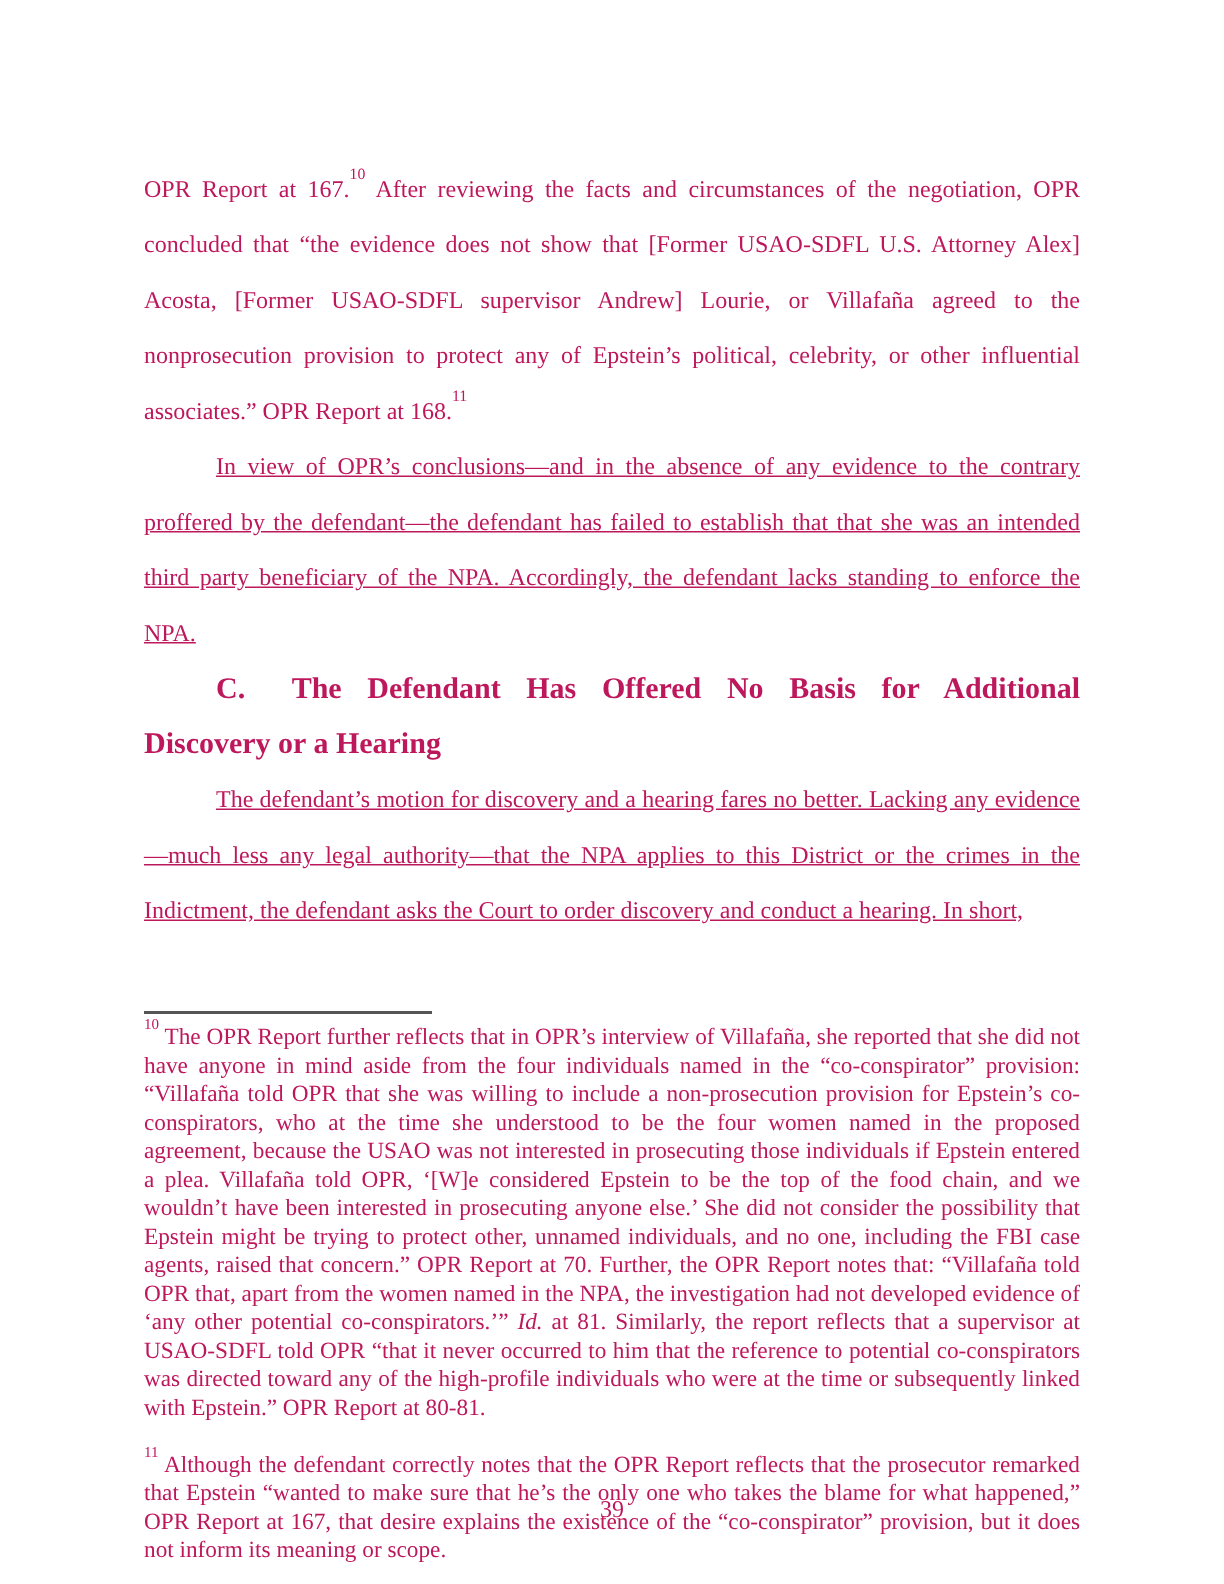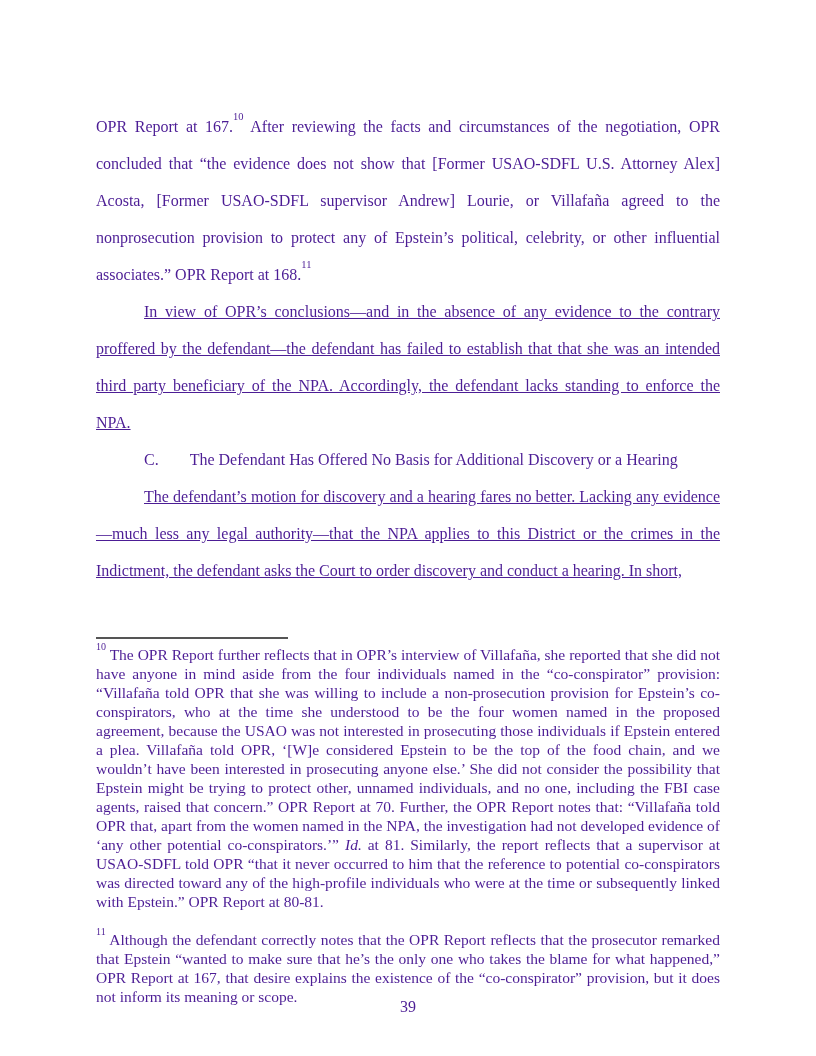--- a/index.html
+++ b/index.html
@@ -10,37 +10,37 @@
   .page {
     position: relative;
     width: 816px;
     height: 1056px;
     margin: 0 auto;
     background: #ffffff;
     box-sizing: border-box;
     padding: 108px 96px 0 96px;
     font-family: "Liberation Serif", "DejaVu Serif", serif;
     font-size: 16px;
-    color: #4c1d95;
+    color: #be185d;
     overflow: hidden;
   }
   .body-text p {
     margin: 0;
     line-height: 37px;
     text-align: justify;
   }
   .para-indent {
     text-indent: 48px;
     text-decoration: underline;
   }
   .section-heading {
     margin: 0;
     line-height: 37px;
-    font-size: 16px;
-    font-weight: normal;
+    font-size: 20px;
+    font-weight: bold;
     text-align: left;
   }
   .section-heading .h-label {
     margin-left: 48px;
   }
   .section-heading .h-title {
     margin-left: 31px;
   }
   sup.fn-ref {
     font-size: 10.5px;

